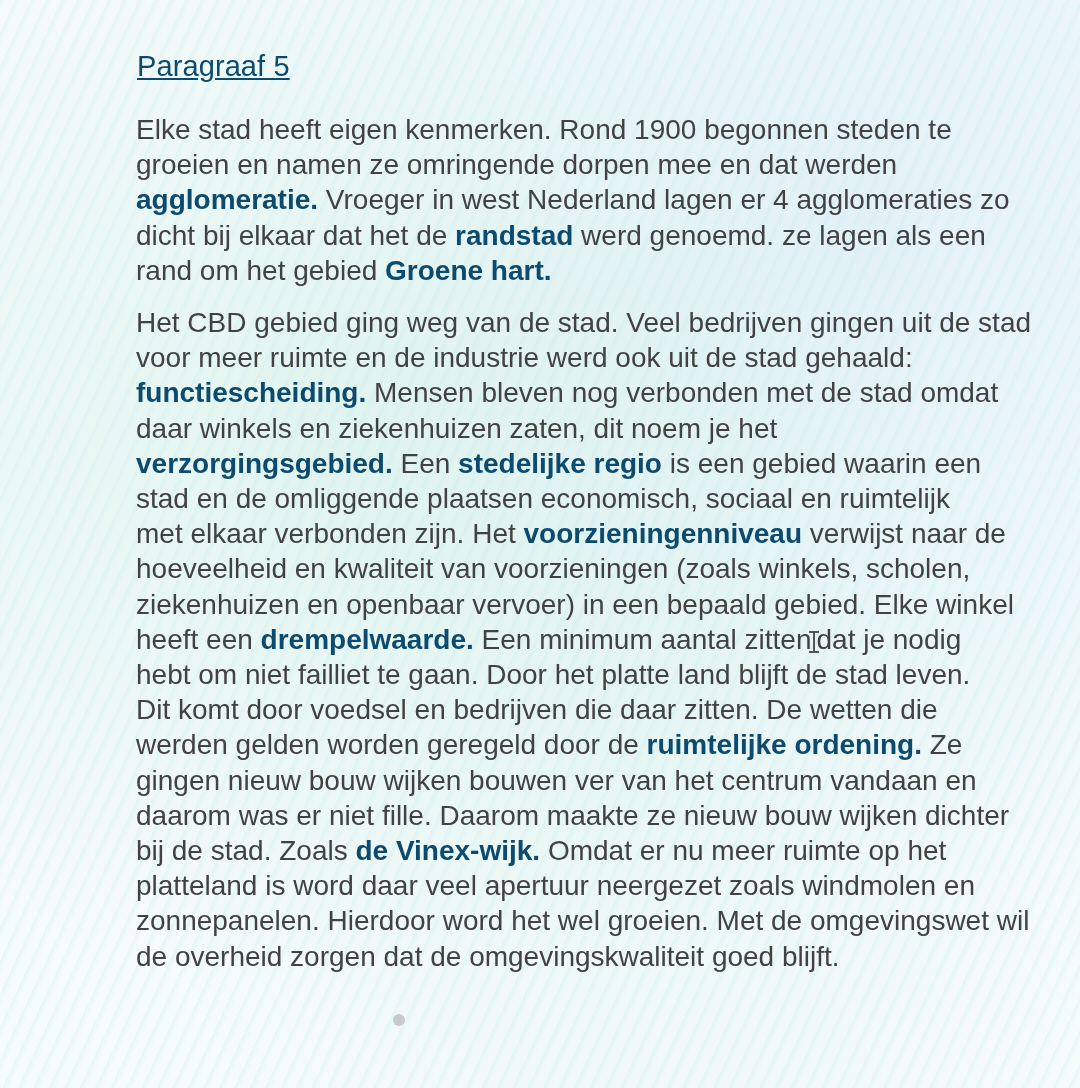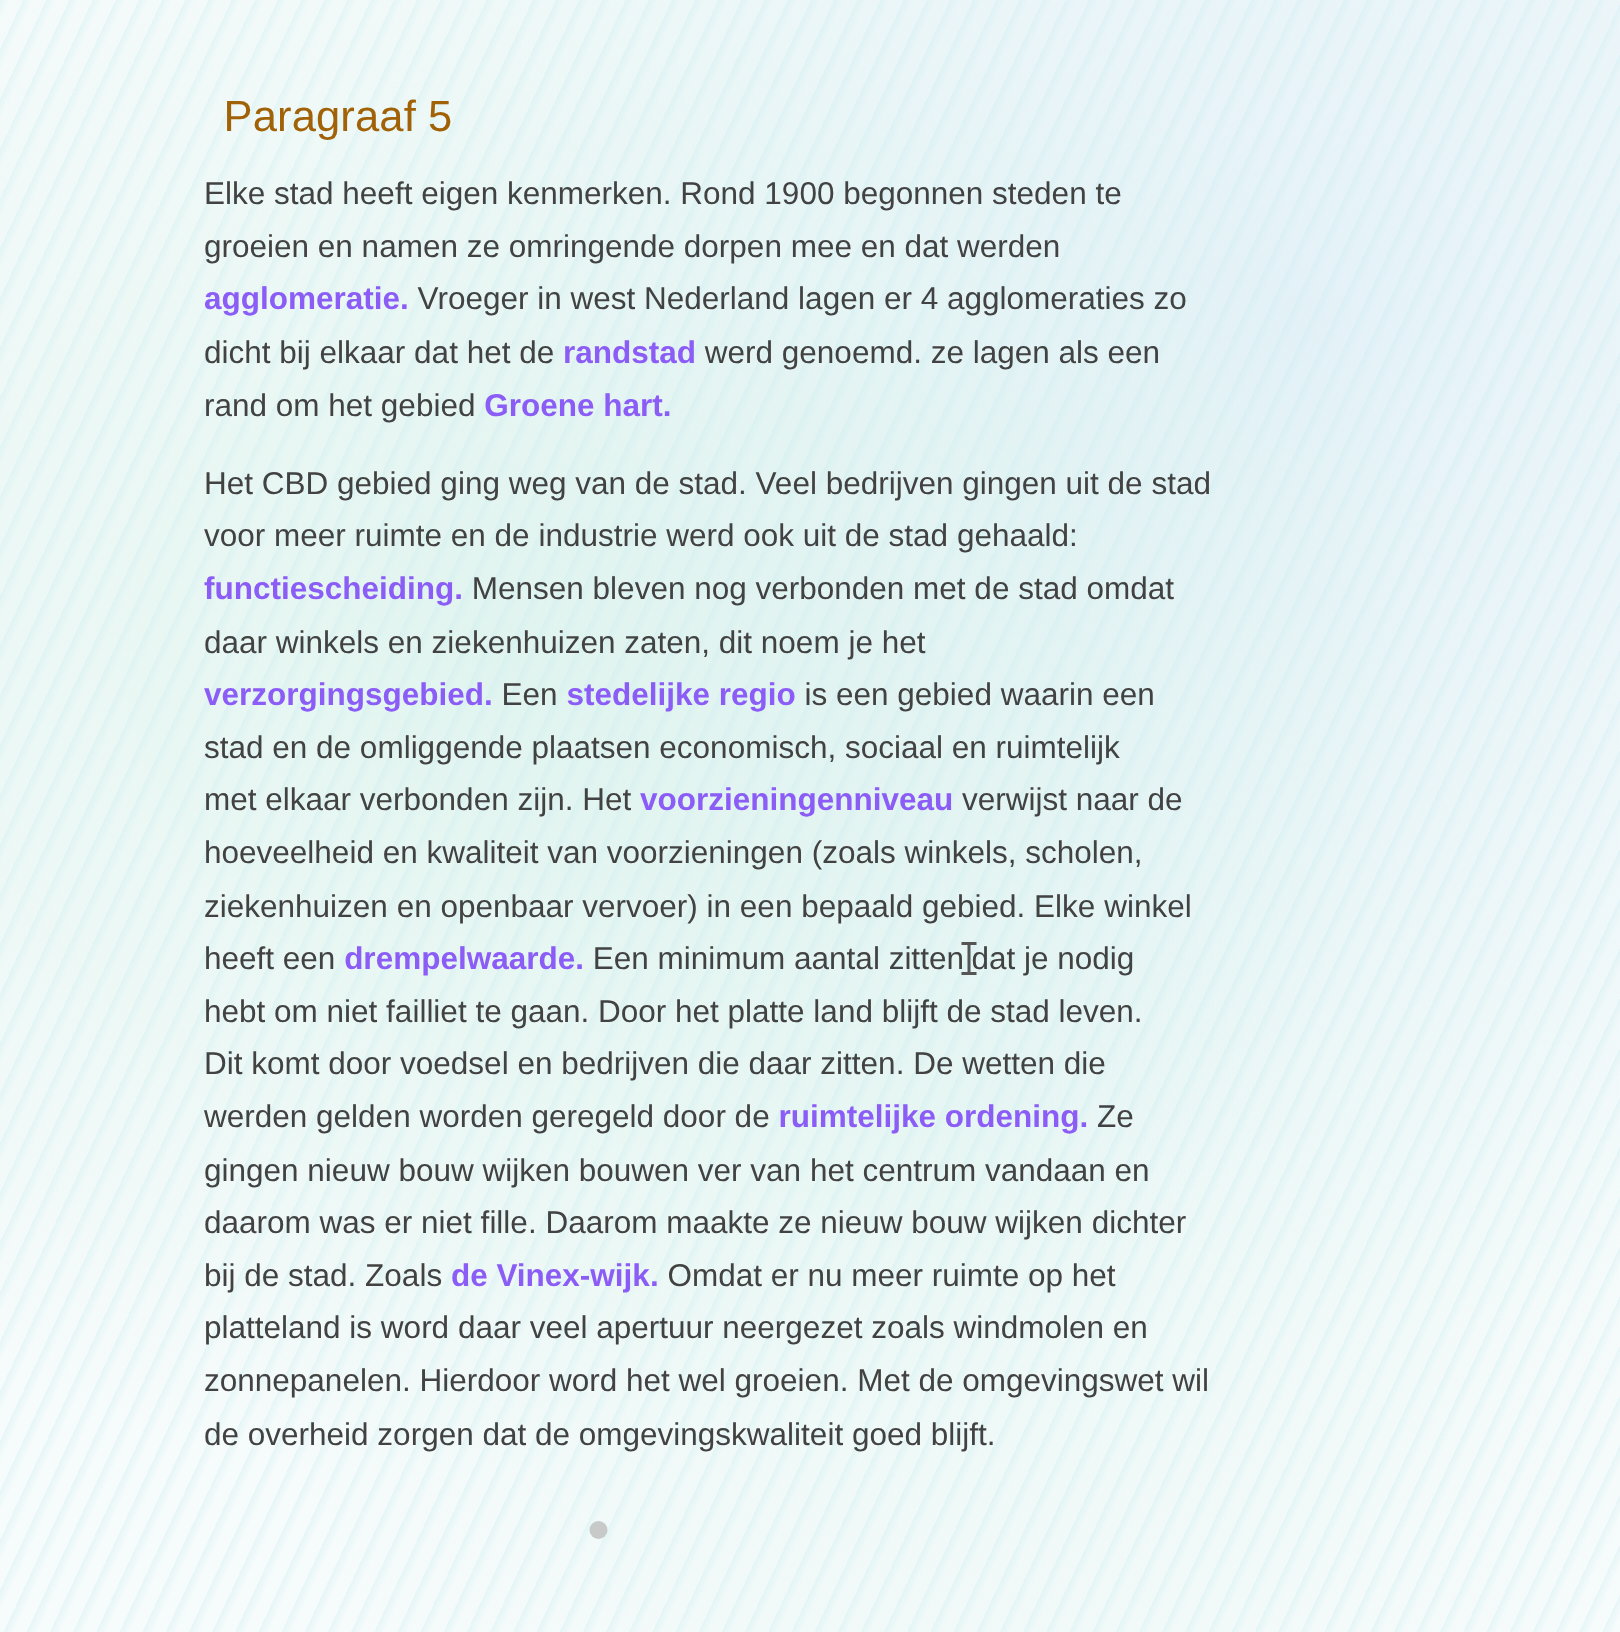--- a/index.html
+++ b/index.html
@@ -26,34 +26,35 @@
       top: 0;
       width: 1080px;
       height: 1088px;
     }
     .title {
       position: absolute;
       left: 137px;
       top: 50px;
       font-size: 29px;
       font-weight: normal;
-      color: #a16207;
-      margin: 12px;
+      color: #0c4a6e;
+      margin: 0;
       letter-spacing: 0.1px;
+      text-decoration: underline;
     }
     .para {
       position: absolute;
       margin: 0;
-      font-size: 21px;
+      font-size: 28px;
       line-height: 35.2px;
       color: #424242;
     }
     .para b {
       font-weight: bold;
-      color: #8b5cf6;
+      color: #0c4a6e;
     }
     .para-1 {
       left: 136px;
       top: 112px;
       width: 830px;
     }
     .para-2 {
       left: 136px;
       top: 305px;
       width: 840px;

